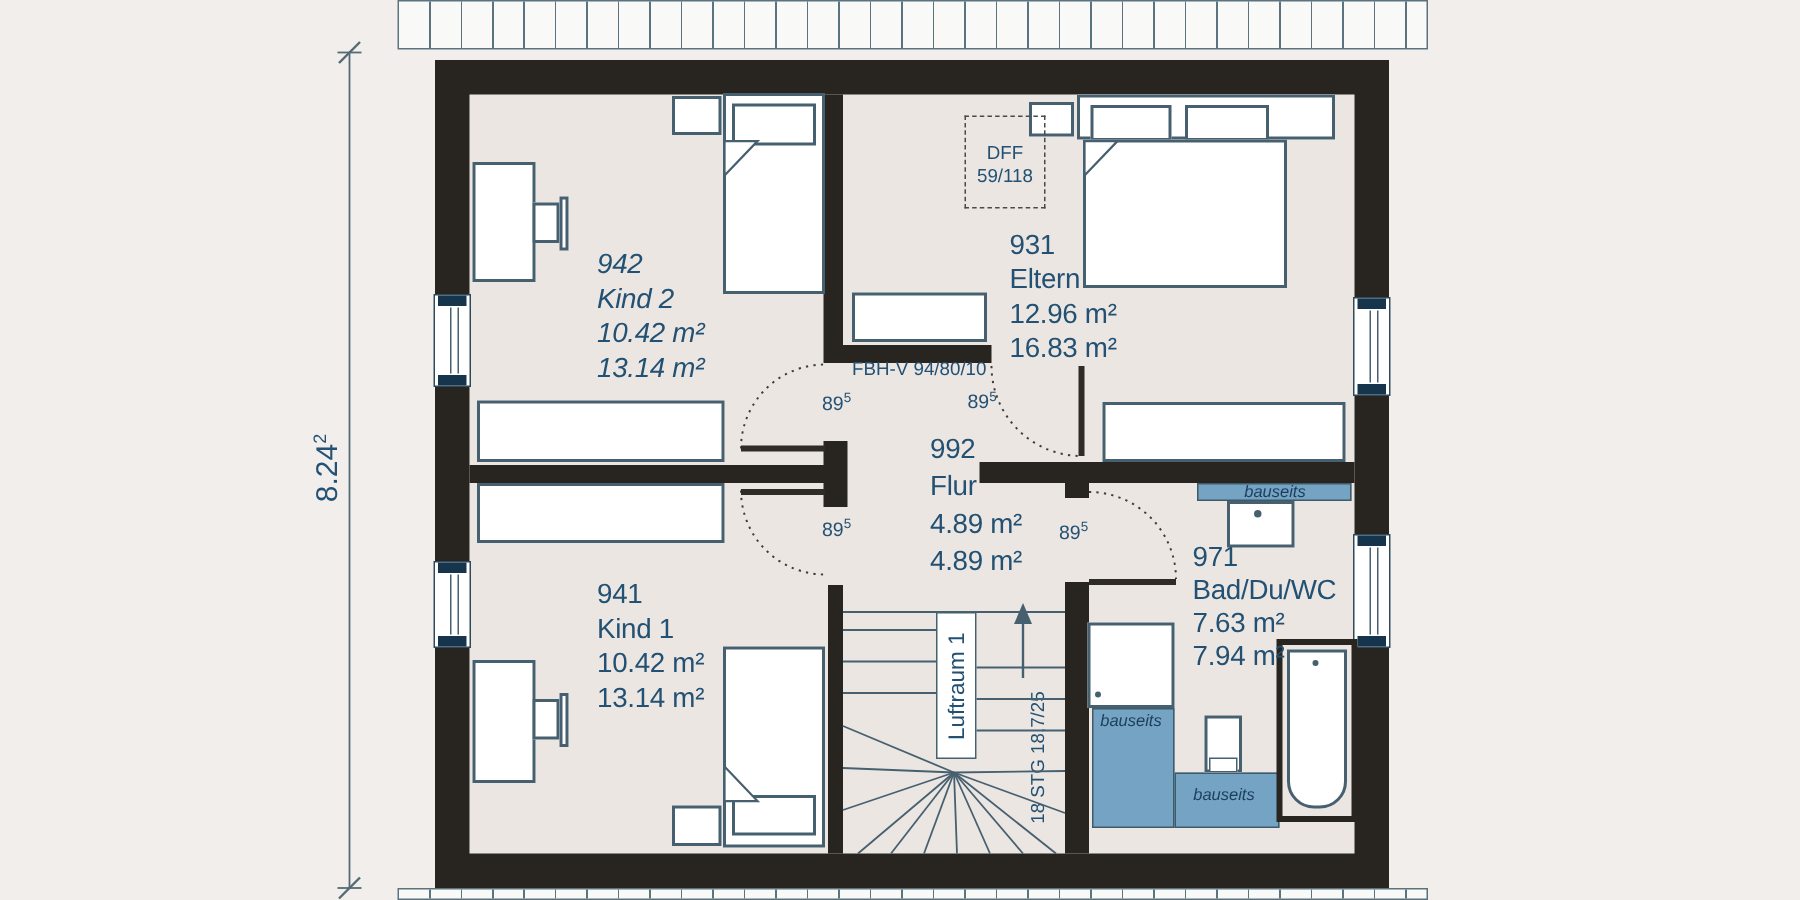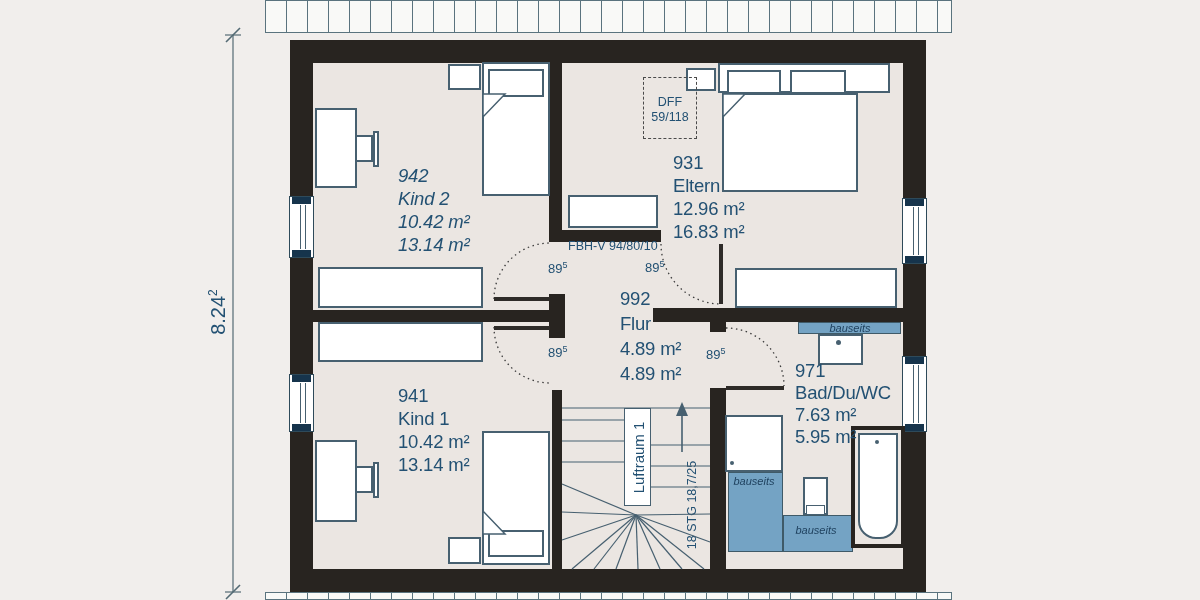--- a/index.html
+++ b/index.html
@@ -199,21 +199,21 @@
   <div class="rlabel" style="left:398px;top:384px;">
     <div>941</div>
     <div>Kind 1</div>
     <div>10.42 m²</div>
     <div>13.14 m²</div>
   </div>
   <div class="rlabel" style="left:795px;top:360px;line-height:22px;">
     <div>971</div>
     <div>Bad/Du/WC</div>
     <div>7.63 m²</div>
-    <div>5.95 m²</div>
+    <div>7.94 m²</div>
   </div>
 
   <div class="small-label" style="left:548px;top:260px;"><span>89</span><sup>5</sup></div>
   <div class="small-label" style="left:645px;top:259px;"><span>89</span><sup>5</sup></div>
   <div class="small-label" style="left:548px;top:344px;"><span>89</span><sup>5</sup></div>
   <div class="small-label" style="left:706px;top:346px;"><span>89</span><sup>5</sup></div>
 
   <div class="small-label" style="left:568px;top:239px;font-size:12.5px;">FBH-V 94/80/10</div>
 
   <div class="abs rot" style="left:173px;top:300px;width:80px;height:24px;line-height:24px;font-size:20px;color:#235173;white-space:nowrap;"><span>8.24</span><sup style="font-size:12px;">2</sup></div>

